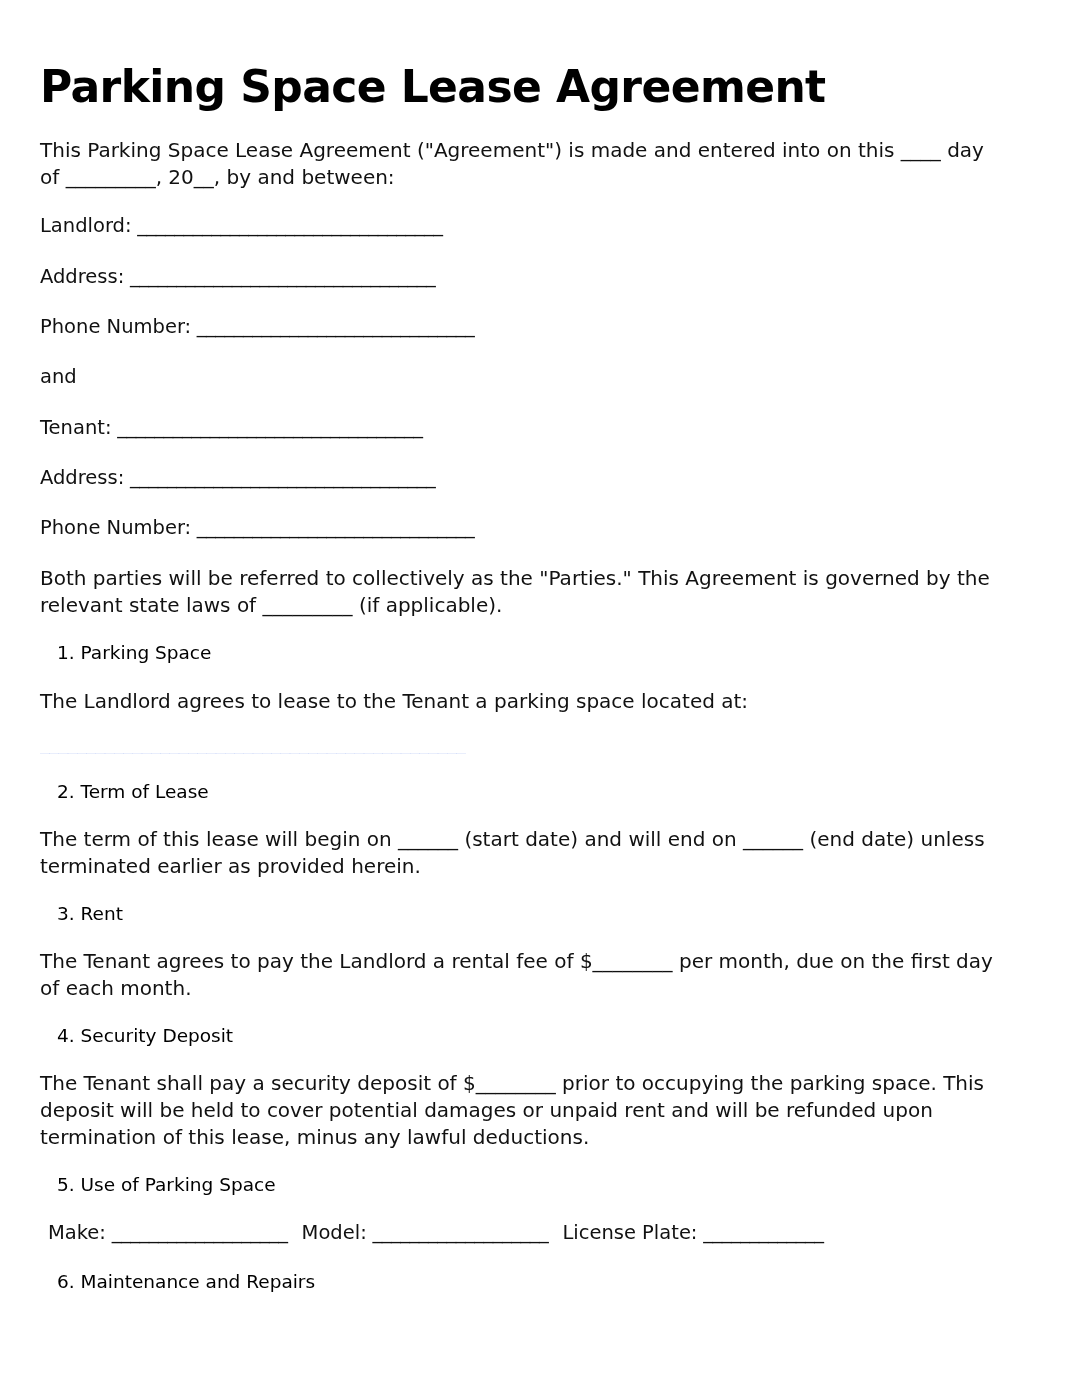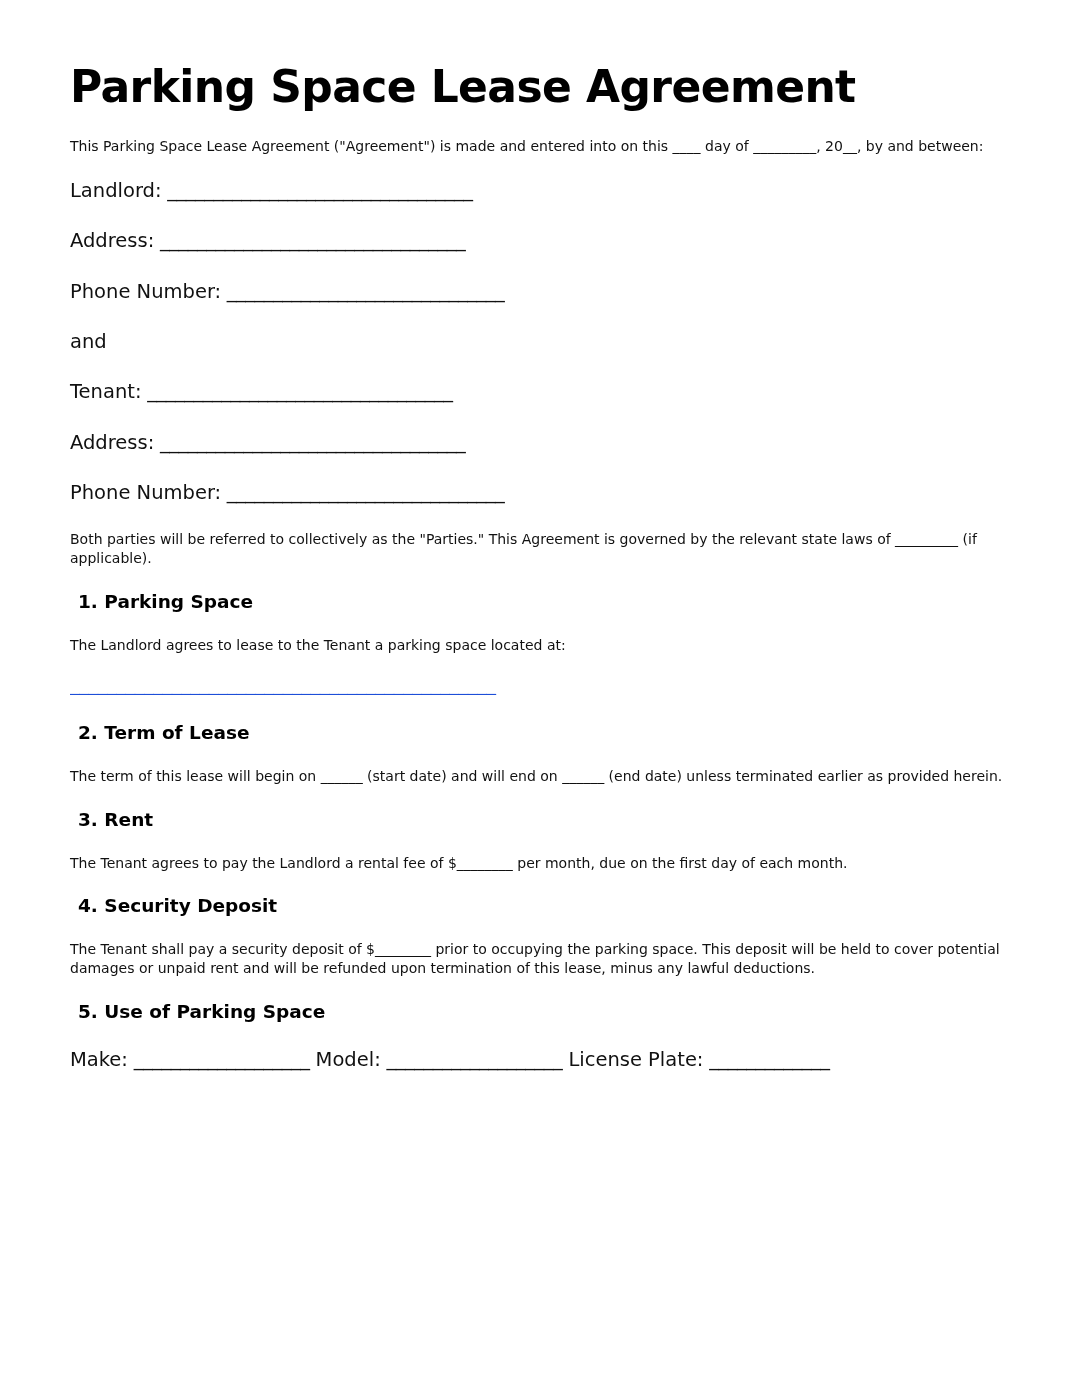--- a/index.html
+++ b/index.html
@@ -19,34 +19,34 @@
   }
 
   .page {
     position: absolute;
     top: 0;
     left: 0;
     width: 1075px;
     height: 1096px;
     background: #ffffff;
     box-sizing: border-box;
-    padding: 62px 58px 0 70px;
+    padding: 62px 58px 0 40px;
   }
 
   .doc-title {
     font-size: 44px;
     font-weight: bold;
     letter-spacing: -0.6px;
     line-height: 1.12;
     margin: 0 0 26px 0;
     color: #000;
   }
 
   .para {
-    font-size: 14px;
+    font-size: 20px;
     line-height: 1.35;
     margin: 14px 0 22px 0;
     max-width: 960px;
     color: #111;
   }
 
   .para.tight {
     margin-bottom: 20px;
   }
 
@@ -70,34 +70,34 @@
     font-size: 19.5px;
     line-height: 1.0;
     letter-spacing: -0.5px;
     color: #1d4ed8;
     white-space: nowrap;
     overflow: hidden;
   }
 
   .sec-heading {
     font-size: 18.5px;
-    font-weight: bold;
+    font-weight: normal;
     line-height: 1.3;
-    margin: 0 0 22px 8px;
+    margin: 0 0 22px 17px;
     color: #000;
   }
 
   .vehicle-line {
     font-size: 19.5px;
     line-height: 1.4;
     margin: 0 0 24px 0;
     color: #111;
     white-space: nowrap;
   }
-  .vehicle-line .vlabel { font-weight: normal; }
+  .vehicle-line .vlabel { font-weight: normal; margin-left: 8px; }
 
   .watermark {
     position: absolute;
     right: 38px;
     bottom: 22px;
     font-family: "DejaVu Sans Mono", "Liberation Mono", monospace;
     font-size: 40px;
     letter-spacing: 1px;
     color: #4a4a4a;
     white-space: nowrap;
@@ -162,15 +162,16 @@
 
   <h2 class="sec-heading">5. Use of Parking Space</h2>
 
 
   <div class="vehicle-line">
     <span class="vlabel">Make:</span><span class="blank"> ___________________</span>
     <span class="vlabel">Model:</span><span class="blank"> ___________________</span>
     <span class="vlabel">License Plate:</span><span class="blank"> _____________</span>
   </div>
 
+  <h2 class="sec-heading">6. Maintenance and Repairs</h2>
 
 
 </div>
 
 </body></html>

